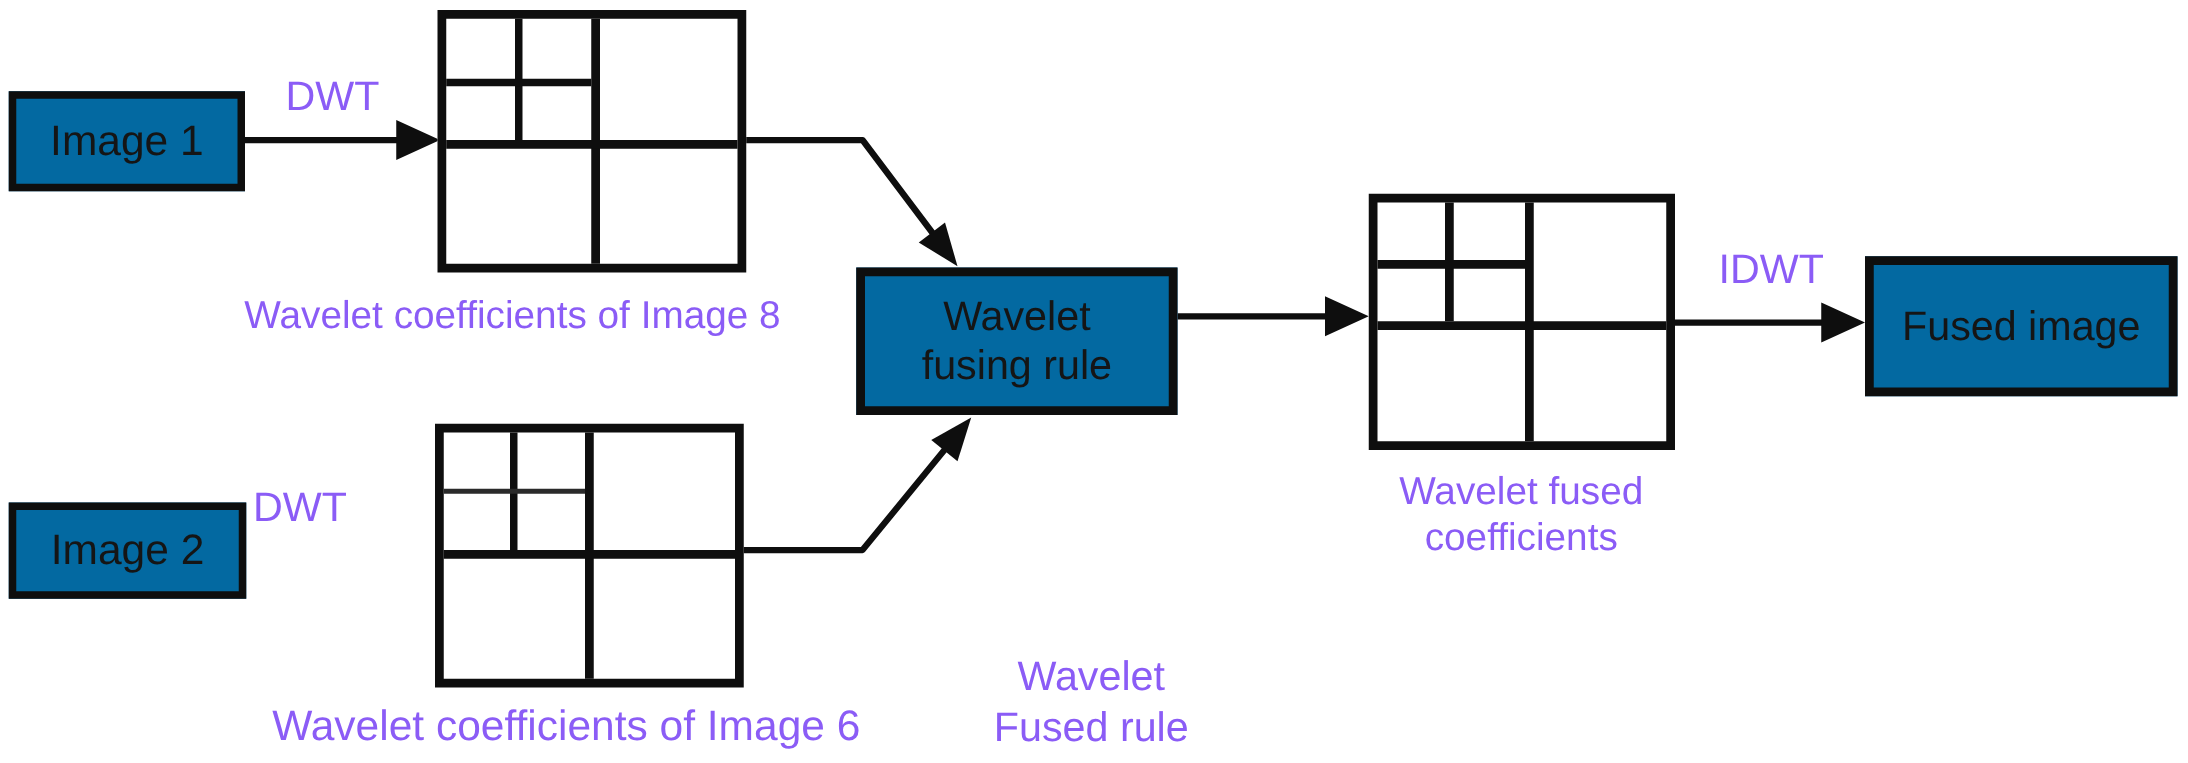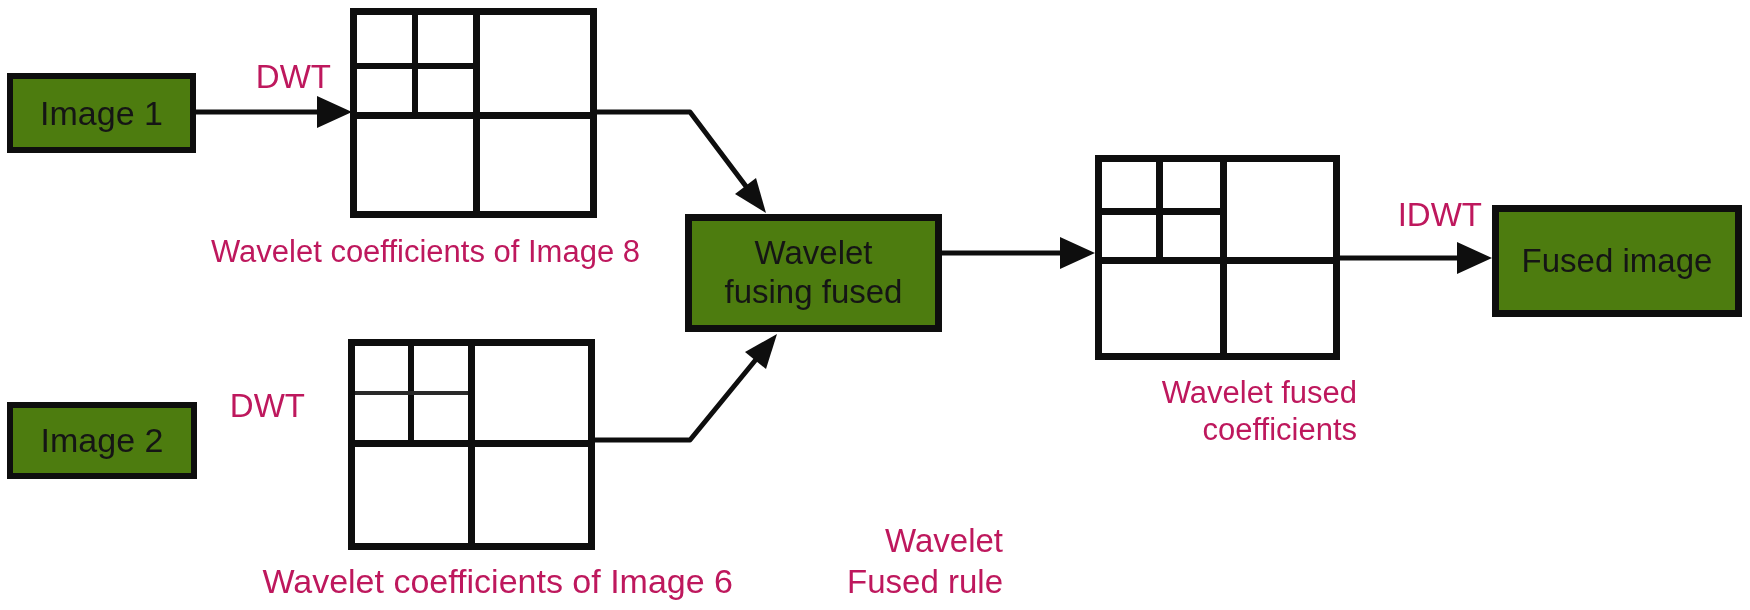--- a/index.html
+++ b/index.html
@@ -12,43 +12,43 @@
     width: 1750px;
     height: 610px;
     background: #ffffff;
     font-family: "Liberation Sans", sans-serif;
     color: #111111;
     overflow: hidden;
   }
   
   .node-box {
     position: absolute;
-    background: #4d7c0f;
+    background: #0369a1;
     border: 6px solid #0e0e0e;
     display: flex;
     align-items: center;
     justify-content: center;
     text-align: center;
     box-sizing: border-box;
   }
   .node-box.thick { border-width: 7px; }
   .node-label { font-size: 34px; line-height: 1.18; color: #151515; }
   
   .grid-outer {
     position: absolute;
     background: #ffffff;
     border: 7px solid #0e0e0e;
     box-sizing: border-box;
   }
   .gline { position: absolute; background: #0e0e0e; }
   
   .label {
     position: absolute;
-    text-align: right;
-    color: #be185d;
+    text-align: center;
+    color: #8b5cf6;
     white-space: nowrap;
   }
   .fs31 { font-size: 31px; }
   .fs33 { font-size: 33px; }
   .fs34 { font-size: 34px; }
   .two-line span { display: block; }
   svg.connectors {
     position: absolute;
     left: 0; top: 0;
     width: 1750px; height: 610px;
@@ -91,21 +91,21 @@
     <div class="gline" style="left:0; top:97px; width:233px; height:7px;"></div>
     <div class="gline" style="left:55px; top:0; width:6px; height:97px;"></div>
     <div class="gline" style="left:0; top:48px; width:116px; height:6px;"></div>
   </div>
 
   <div class="label fs31" style="left:180px; top:234px; width:460px;">Wavelet coefficients of Image 8</div>
 
   <div class="node-box thick" style="left:685px; top:214px; width:257px; height:118px;">
     <span class="node-label two-line" style="font-size:33px;">
       <span>Wavelet</span>
-      <span>fusing fused</span>
+      <span>fusing rule</span>
     </span>
   </div>
 
   <div class="node-box" style="left:7px; top:402px; width:190px; height:77px;">
     <span class="node-label">Image 2</span>
   </div>
 
   <div class="label fs33" style="left:175px; top:387px; width:130px;">DWT</div>
 
   <div class="grid-outer" style="left:348px; top:339px; width:247px; height:211px;">

